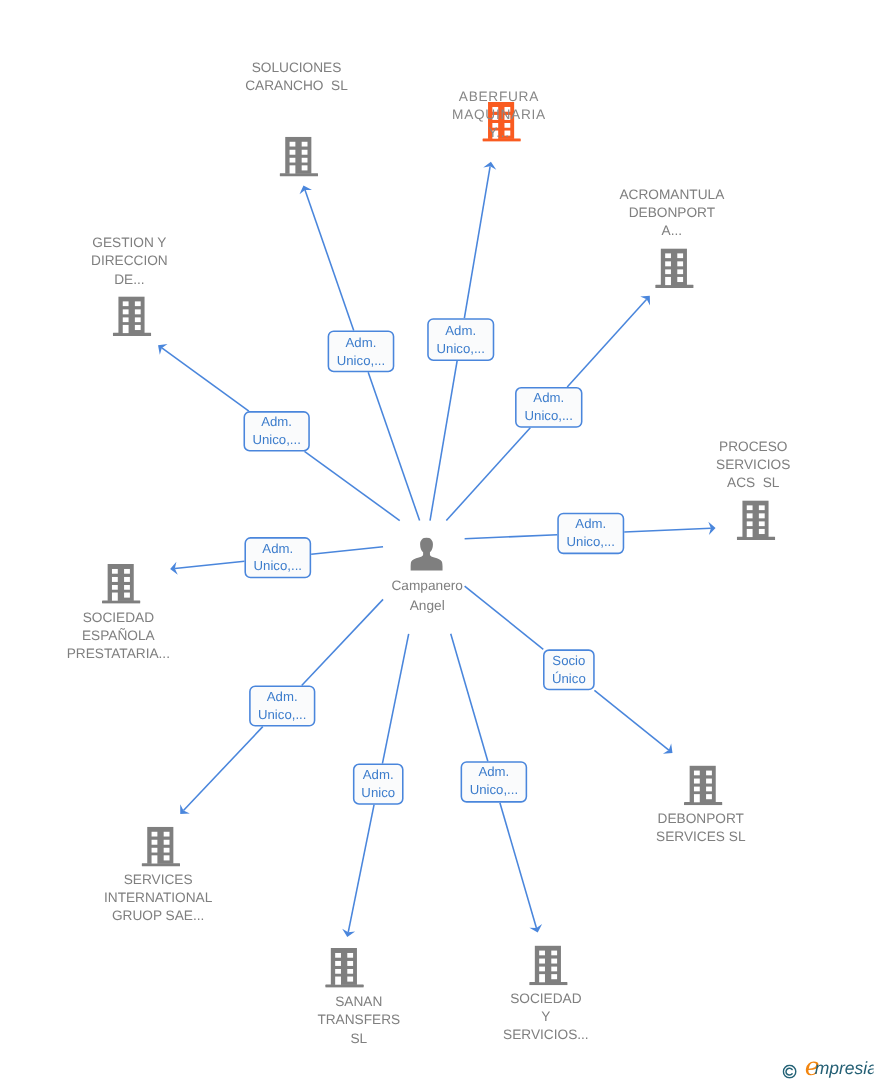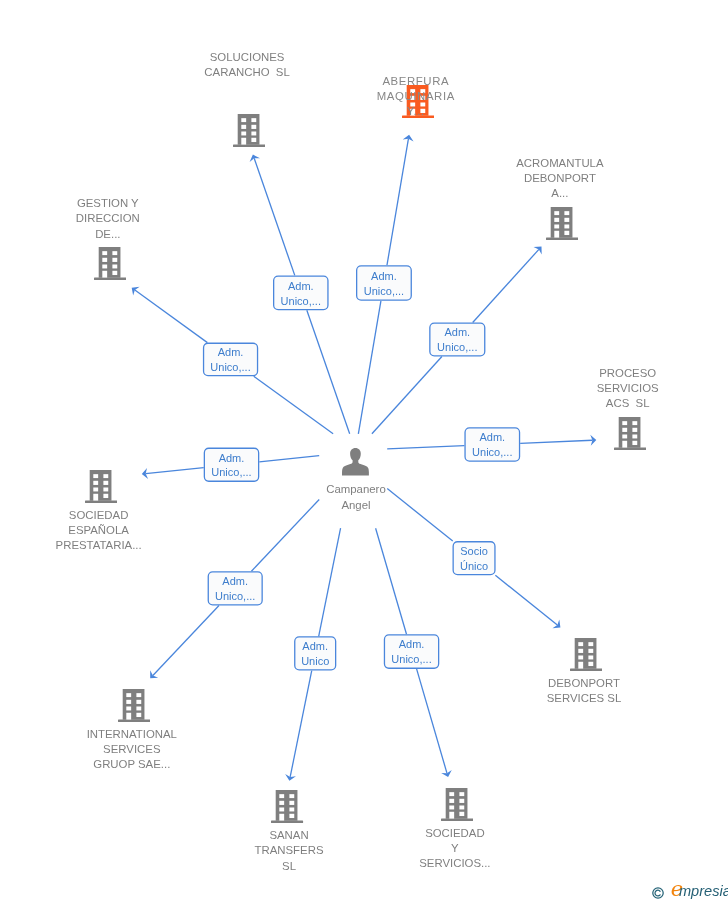--- a/index.html
+++ b/index.html
@@ -255,21 +255,21 @@
               <rect x="8.3" y="4.15" width="4.85" height="3.95"></rect>
               <rect x="8.3" y="10.8" width="4.85" height="4.15"></rect>
               <rect x="8.3" y="17.5" width="4.85" height="3.95"></rect>
               <rect x="8.3" y="23.78" width="4.85" height="6.8"></rect>
               <rect x="18.4" y="4.15" width="4.85" height="3.95"></rect>
               <rect x="18.4" y="10.8" width="4.85" height="4.15"></rect>
               <rect x="18.4" y="17.5" width="4.85" height="3.95"></rect>
               <rect x="18.4" y="23.78" width="4.85" height="4.25"></rect>
             </g>
           </svg></div>
-        <div class="node-cap" style="left: 179px; top: 828.2px; width: 220px;">
+        <div class="node-cap" style="left: 189px; top: 828.2px; width: 220px;">
           <div>SANAN</div>
           <div>TRANSFERS</div>
           <div>SL</div>
         </div>
       </div>
       <div class="node">
         <div class="node-icon" style="left: 118.05px; top: 688.6px;"><svg width="32.1" height="33.1" viewBox="0 0 32.1 33.1">
             <g fill="#7f7f7f">
               <rect x="4.7" y="0" width="21.76" height="30.75" rx="0"></rect>
               <rect x="0" y="30.4" width="32.1" height="2.7" rx="0.55"></rect>
@@ -279,22 +279,22 @@
               <rect x="8.3" y="10.8" width="4.85" height="4.15"></rect>
               <rect x="8.3" y="17.5" width="4.85" height="3.95"></rect>
               <rect x="8.3" y="23.78" width="4.85" height="6.8"></rect>
               <rect x="18.4" y="4.15" width="4.85" height="3.95"></rect>
               <rect x="18.4" y="10.8" width="4.85" height="4.15"></rect>
               <rect x="18.4" y="17.5" width="4.85" height="3.95"></rect>
               <rect x="18.4" y="23.78" width="4.85" height="4.25"></rect>
             </g>
           </svg></div>
         <div class="node-cap" style="left: 21.8px; top: 726.7px; width: 220px;">
+          <div>SERVICES</div>
           <div>INTERNATIONAL</div>
-          <div>SERVICES</div>
           <div>GRUOP SAE...</div>
         </div>
       </div>
       <div class="node">
         <div class="node-icon" style="left: 84.85px; top: 469.6px;"><svg width="32.1" height="33.1" viewBox="0 0 32.1 33.1">
             <g fill="#7f7f7f">
               <rect x="4.7" y="0" width="21.76" height="30.75" rx="0"></rect>
               <rect x="0" y="30.4" width="32.1" height="2.7" rx="0.55"></rect>
             </g>
             <g fill="#ffffff">

